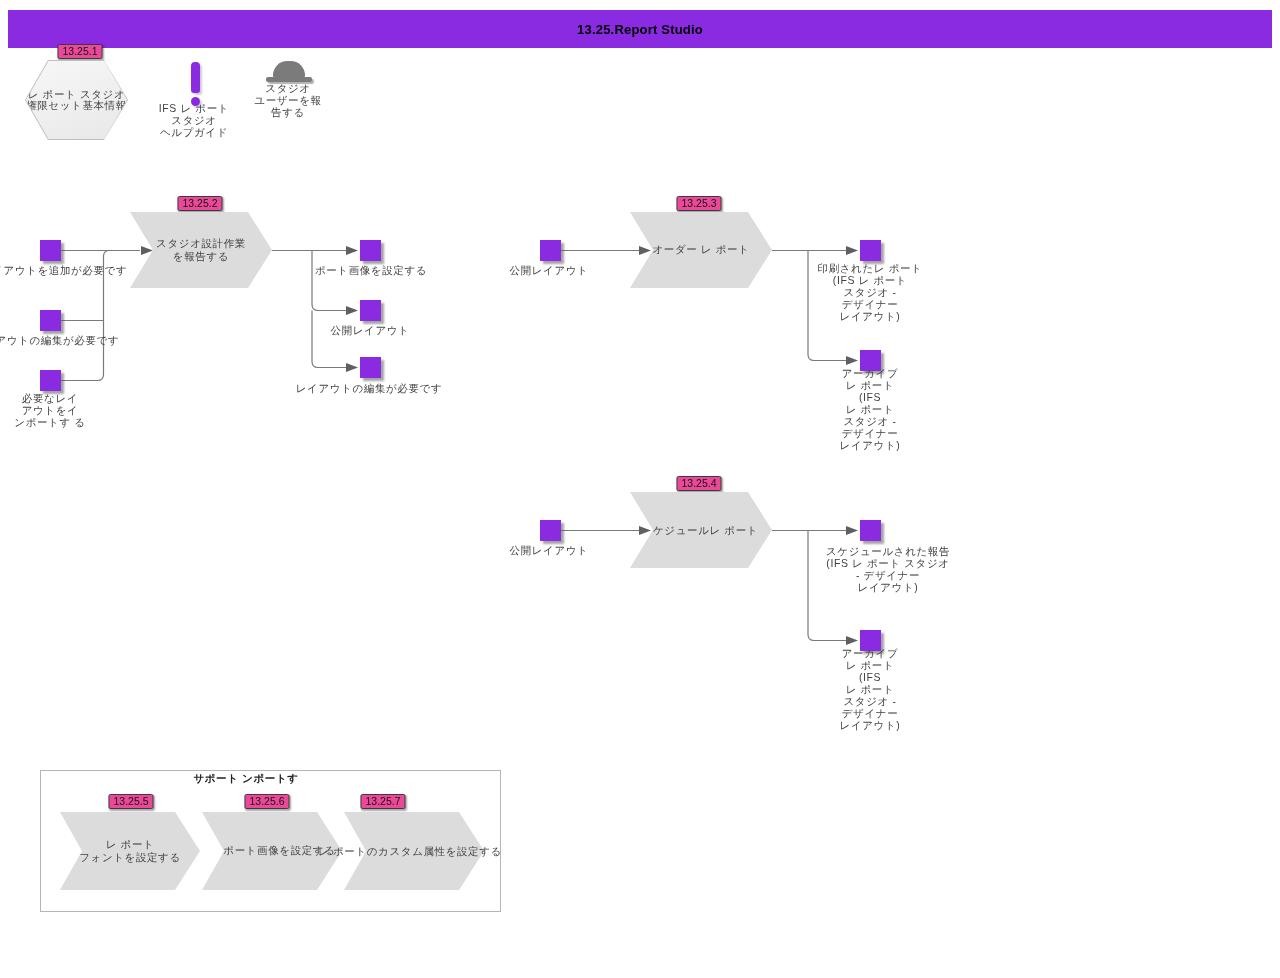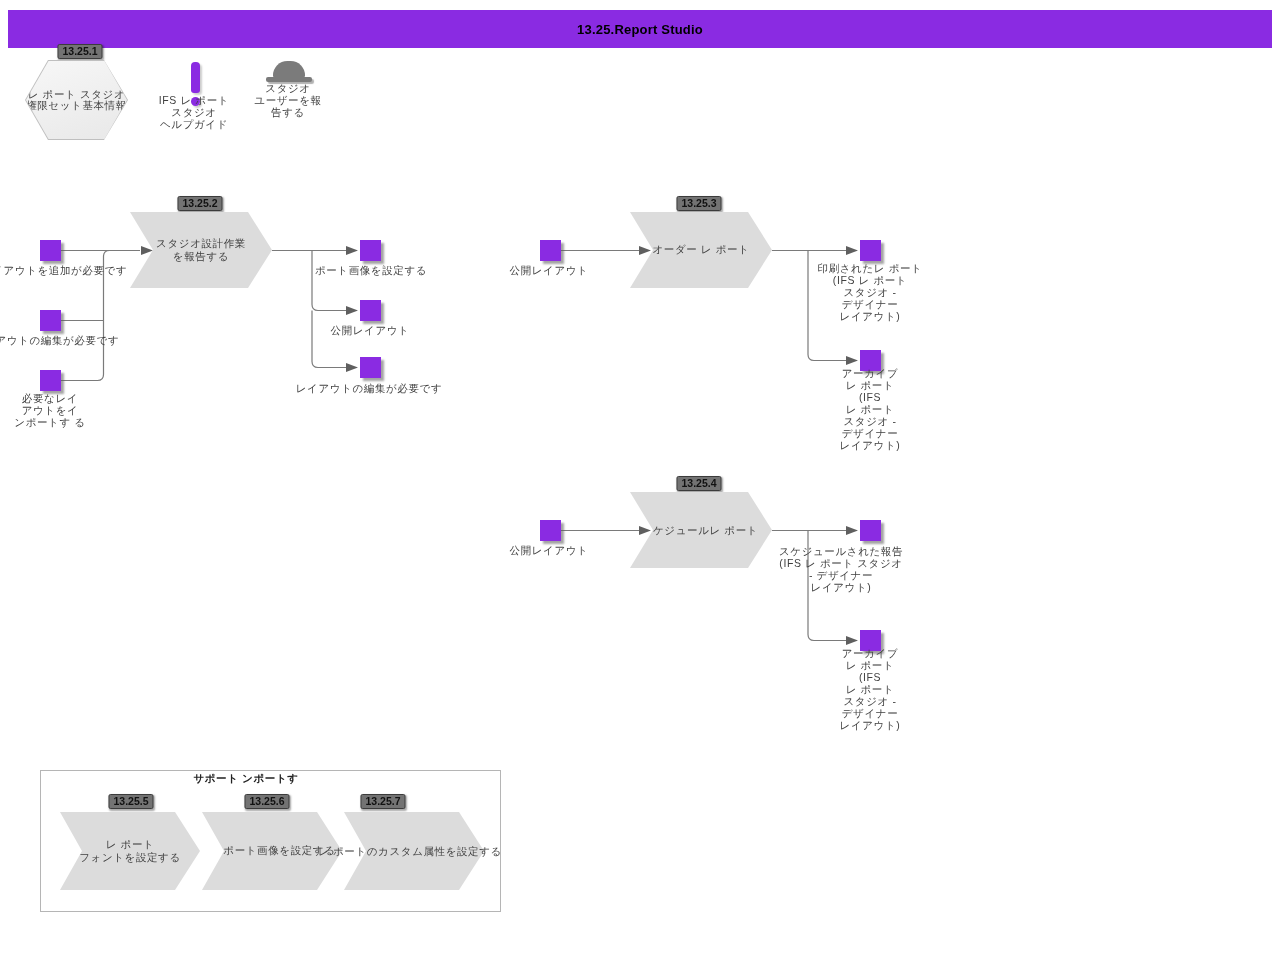--- a/index.html
+++ b/index.html
@@ -13,22 +13,22 @@
 
   
   svg.wires{position:absolute;left:0;top:0;}
 
   
   .lbl{position:absolute;color:#3f3f3f;font-size:10.5px;line-height:12px;letter-spacing:.6px;
        text-align:center;white-space:pre;transform:translateX(-50%);}
   .lbl.noc{transform:none;text-align:left;}
 
   
-  .numbox{position:absolute;transform:translateX(-50%);background:#737373;border:1px solid #3c3c3c;
-          border-radius:2px;padding:0 4px;height:13px;font-size:10.5px;font-weight:bold;
+  .numbox{position:absolute;transform:translateX(-50%);background:#ec4899;border:1px solid #3c3c3c;
+          border-radius:2px;padding:0 4px;height:13px;font-size:10.5px;font-weight:normal;
           line-height:13px;color:#111;box-shadow:1.5px 1.5px 2px rgba(0,0,0,.35);white-space:nowrap;}
 
   
   .chev{position:absolute;background:#DCDCDC;display:flex;align-items:center;justify-content:center;
         filter:drop-shadow(4px 4px 2px #bdbdbd);}
   .chev.big{width:142px;height:76px;
         clip-path:polygon(0 0,118px 0,142px 38px,118px 76px,0 76px,23px 38px);}
   .chev.sup{width:140px;height:78px;
         clip-path:polygon(0 0,115px 0,140px 39px,115px 78px,0 78px,22px 39px);}
   .chev .t{color:#3f3f3f;font-size:10.5px;line-height:13.4px;letter-spacing:.6px;
@@ -107,21 +107,21 @@
     <div class="hexi">
       <span class="t">レ ポート スタジオ
 権限セット基本情報</span>
     </div>
   </div>
 
   <div>
     <div class="excl-bar"></div>
     <div class="excl-dot"></div>
   </div>
-  <div class="lbl" style="left:194px;top:94px;">IFS レ ポート
+  <div class="lbl" style="left:194px;top:102px;">IFS レ ポート
 スタジオ
 ヘルプガイド</div>
 
   <div>
     <div class="hat-crown"></div>
     <div class="hat-brim"></div>
   </div>
   <div class="lbl" style="left:288px;top:82px;">スタジオ
 ユーザーを報
 告する</div>
@@ -166,21 +166,21 @@
 スタジオ -
 デザイナー
 レイアウト)</div>
 
   <div class="numbox" style="left:699px;top:476px;">13.25.4</div>
   <div class="chev big" style="left:630px;top:492px;"></div>
   <div class="lbl noc" style="left:653px;top:524px;">ケジュールレ ポート</div>
   <div class="sq" style="left:540px;top:520px;"></div>
   <div class="lbl" style="left:549px;top:543.5px;">公開レイアウト</div>
   <div class="sq" style="left:860px;top:520px;"></div>
-  <div class="lbl" style="left:823px;top:545px;padding-left:36px;">スケジュールされた報告
+  <div class="lbl" style="left:870px;top:545px;padding-left:36px;">スケジュールされた報告
 (IFS レ ポート スタジオ
 - デザイナー
 レイアウト)</div>
   <div class="sq" style="left:860px;top:630px;"></div>
   <div class="lbl" style="left:870px;top:646.5px;">アーカイブ
 レ ポート
 (IFS
 レ ポート
 スタジオ -
 デザイナー

